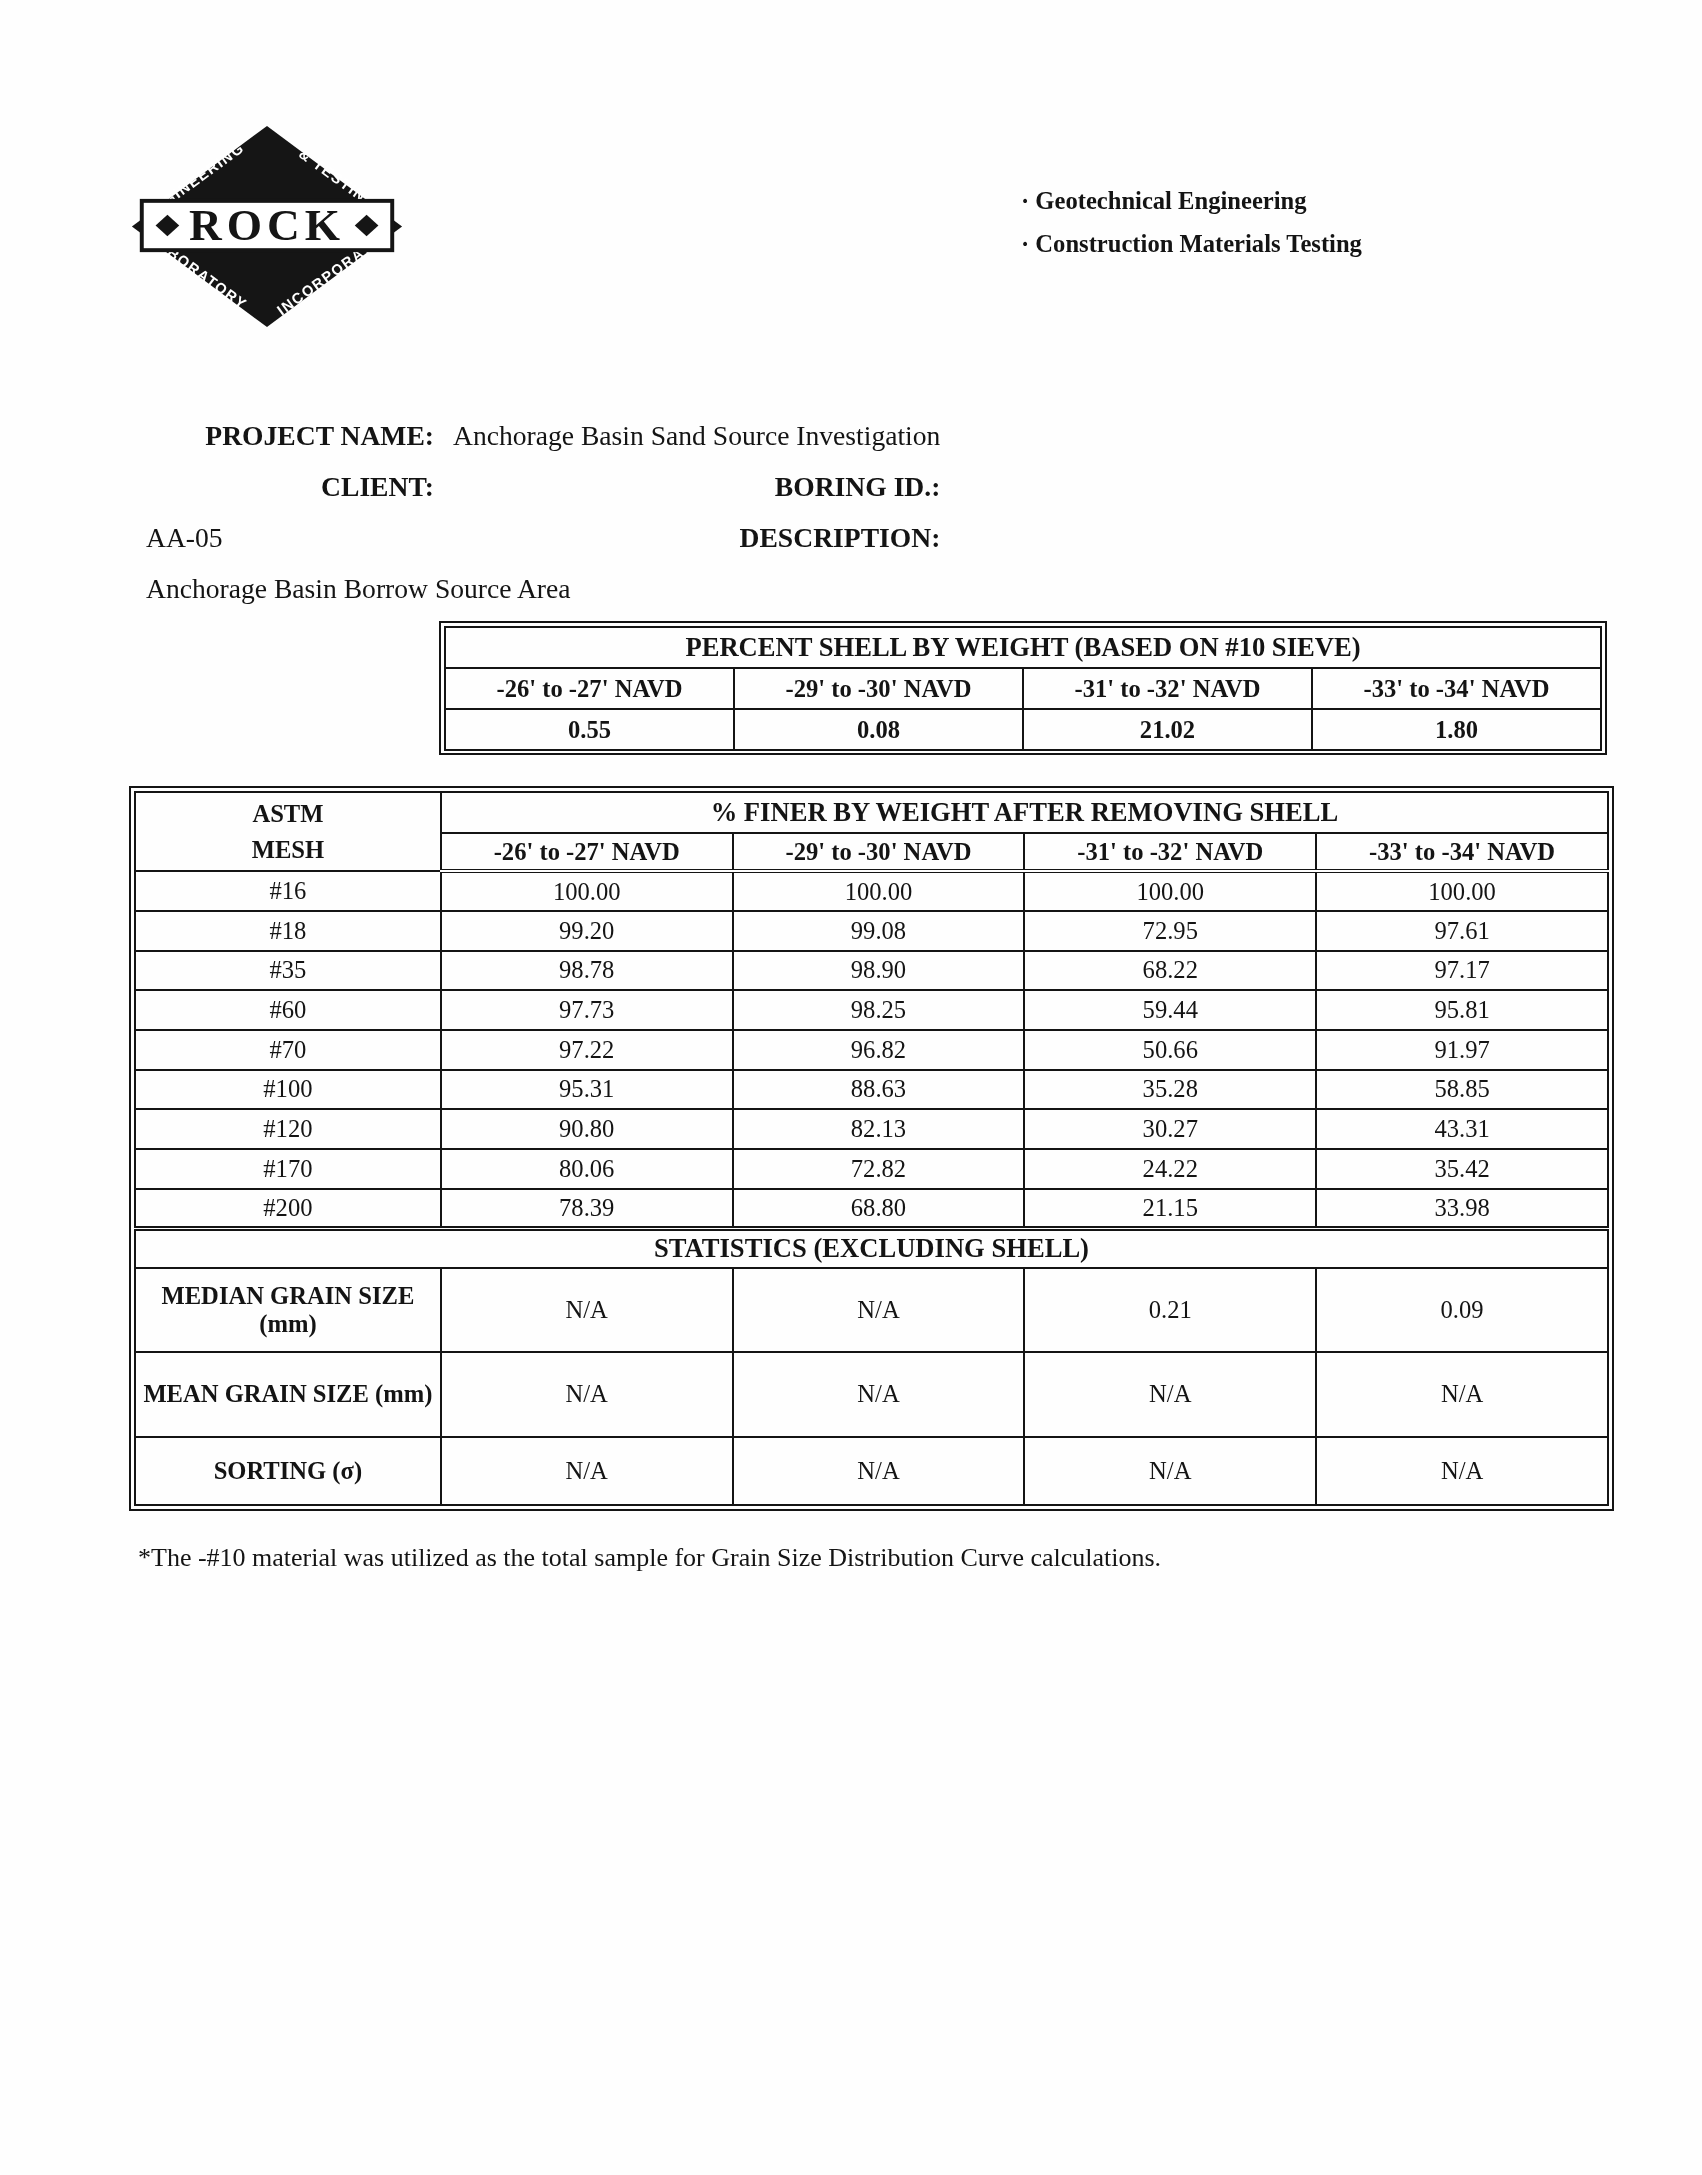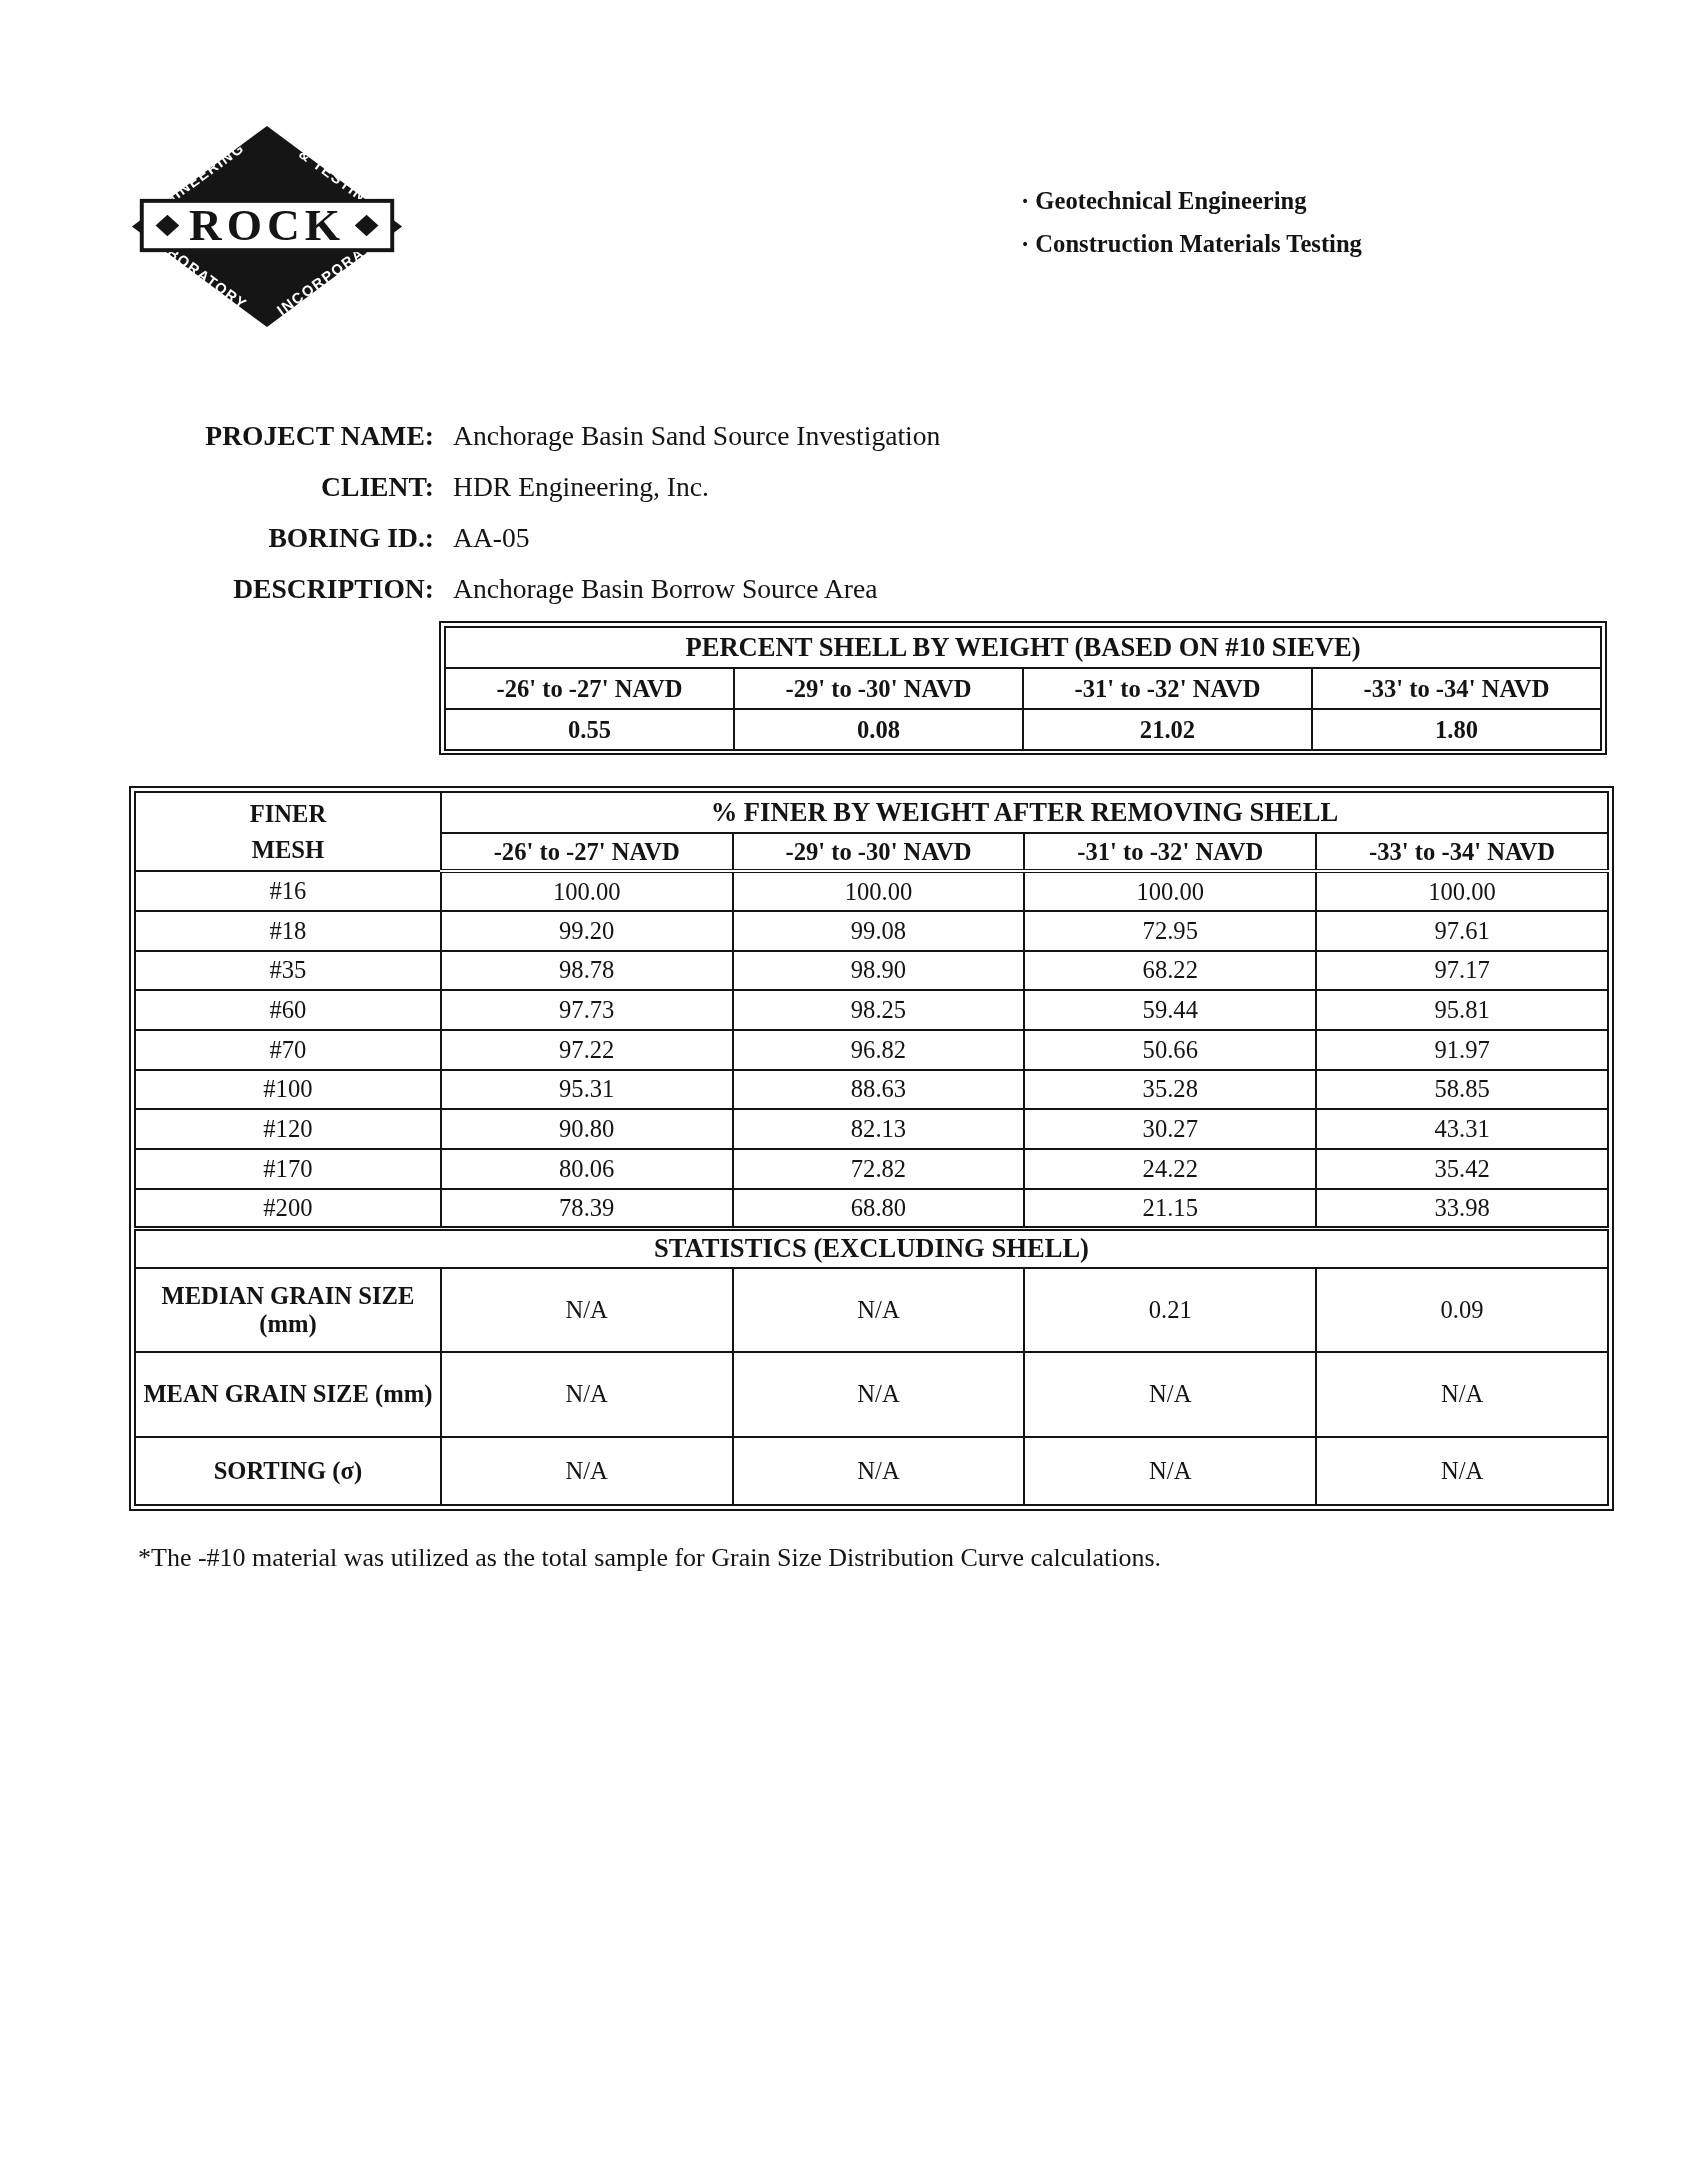--- a/index.html
+++ b/index.html
@@ -62,21 +62,20 @@
 
   <div class="services">
     <div>· Geotechnical Engineering</div>
     <div>· Construction Materials Testing</div>
   </div>
 
   <div class="project">
     <div class="label">PROJECT NAME:</div>
     <div class="value">Anchorage Basin Sand Source Investigation</div>
     <div class="label">CLIENT:</div>
-    <div class="value">HDR Engineering, Inc.</div>
     <div class="label">BORING ID.:</div>
     <div class="value">AA-05</div>
     <div class="label">DESCRIPTION:</div>
     <div class="value">Anchorage Basin Borrow Source Area</div>
   </div>
 
   <div class="tbl-wrap shell-wrap">
     <table>
       <tbody>
         <tr>
@@ -103,21 +102,21 @@
       <colgroup>
         <col style="width:306px">
           <col style="width:292px">
           <col style="width:292px">
           <col style="width:292px">
           <col style="width:292px">
       </colgroup>
       <tbody>
         <tr class="row-title">
           <th rowspan="2" class="mesh-head">
-            <div>FINER</div>
+            <div>ASTM</div>
             <div>MESH</div>
           </th>
           <th colspan="4" class="t-title">% FINER BY WEIGHT AFTER REMOVING SHELL</th>
         </tr>
         <tr class="row-head">
           <th>-26' to -27' NAVD</th>
           <th>-29' to -30' NAVD</th>
           <th>-31' to -32' NAVD</th>
           <th>-33' to -34' NAVD</th>
         </tr>

